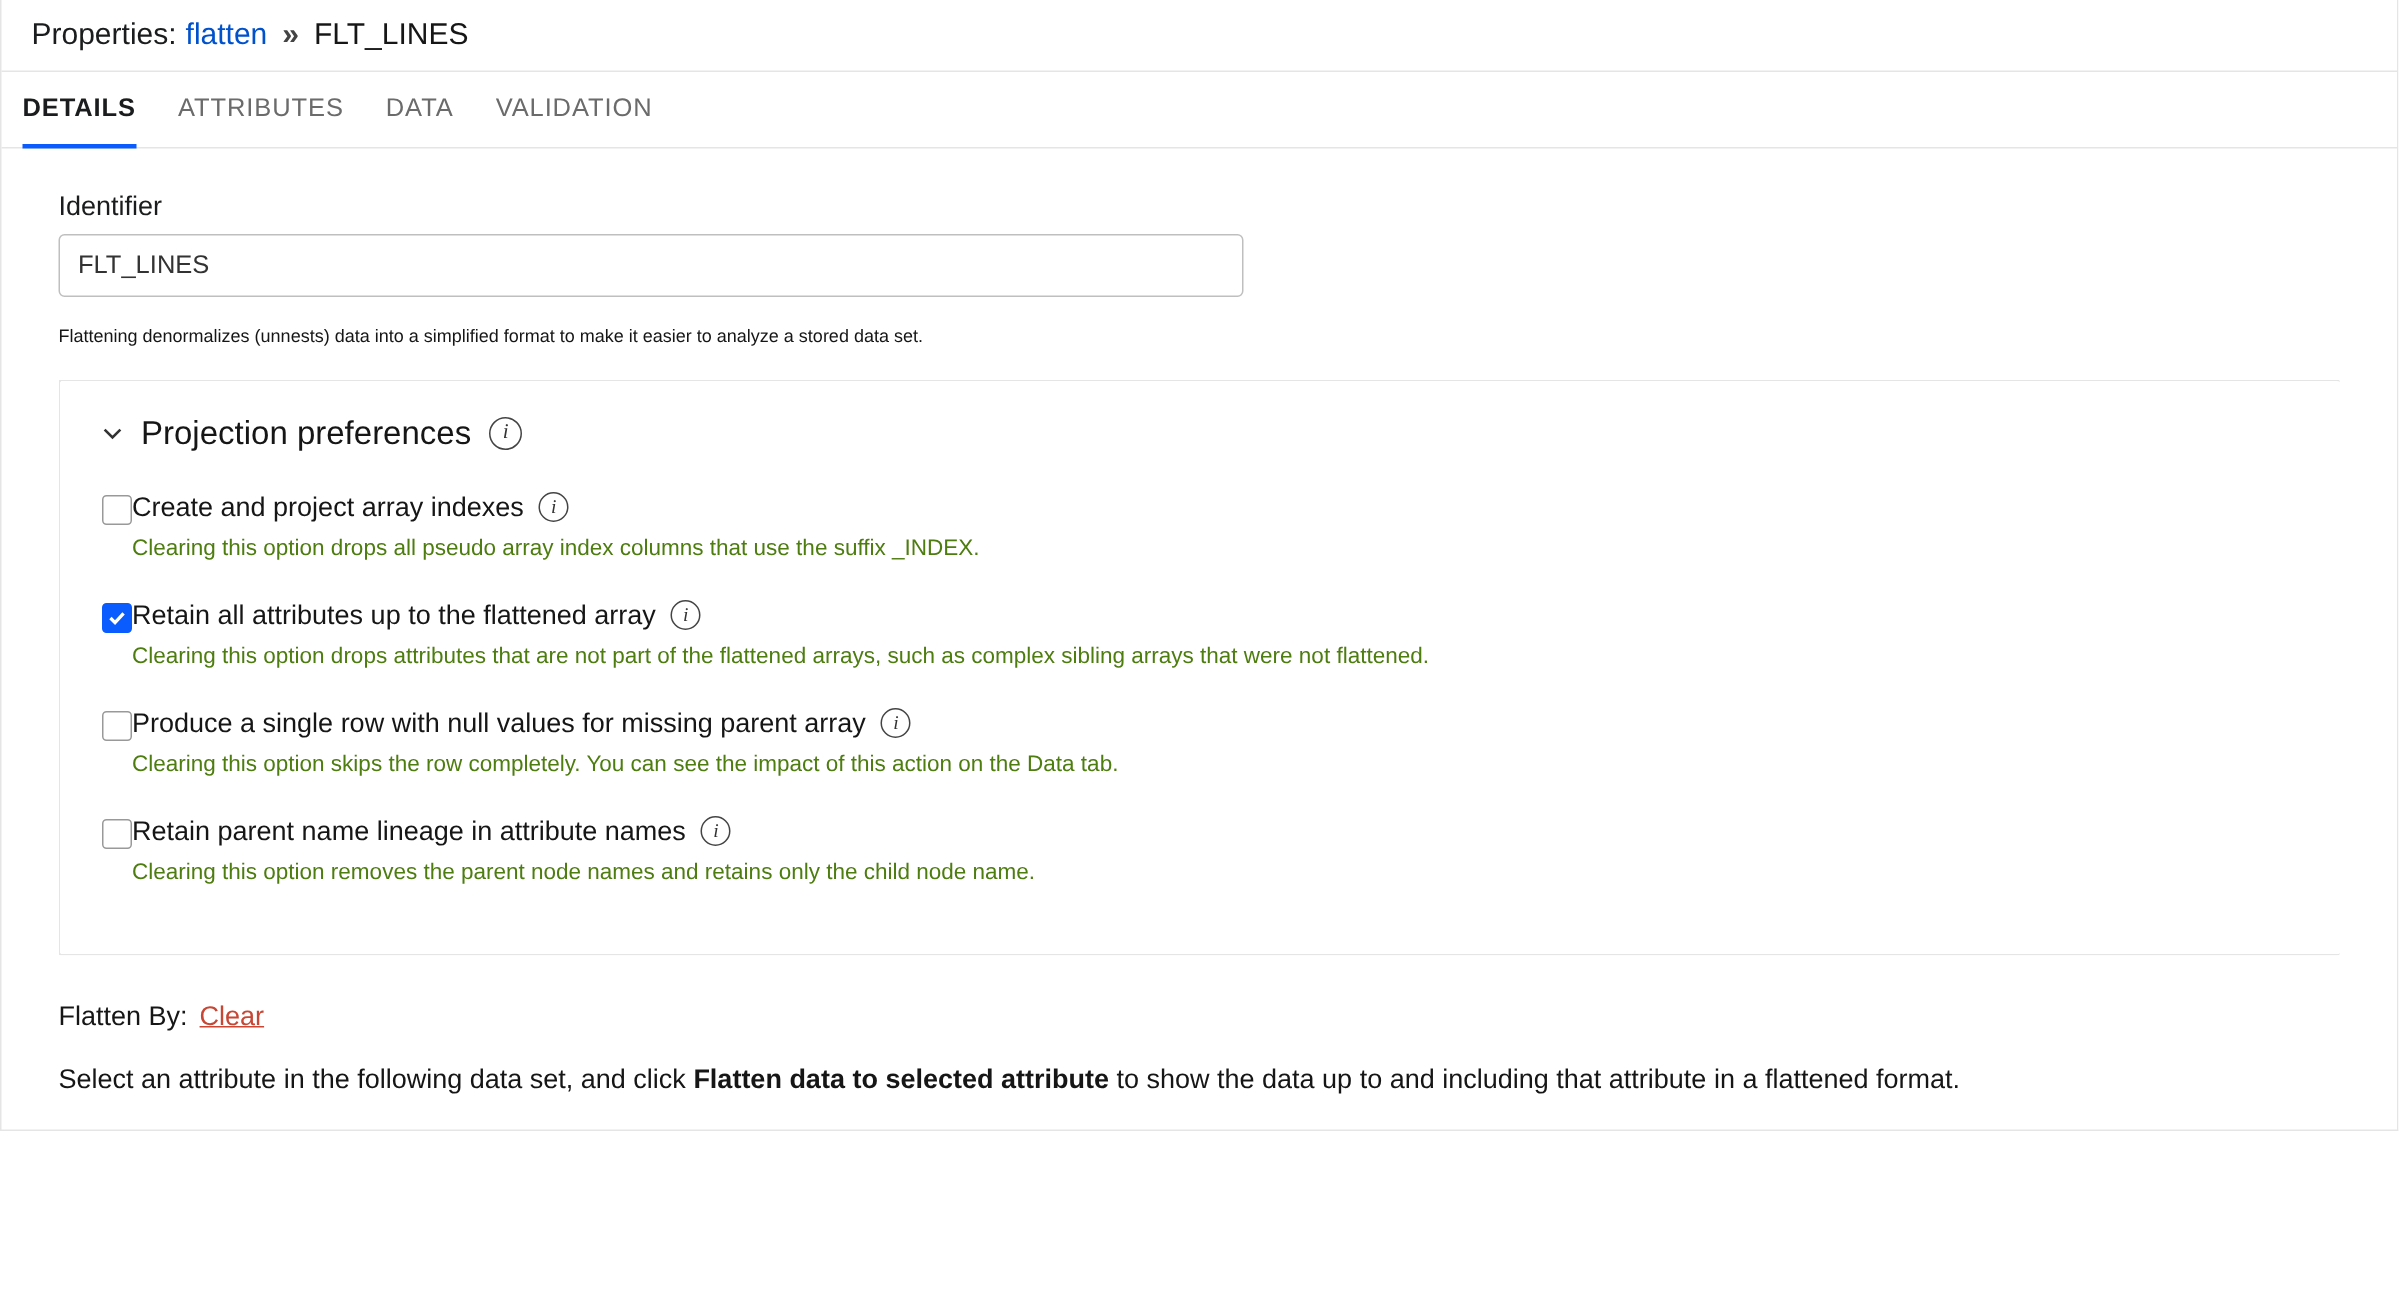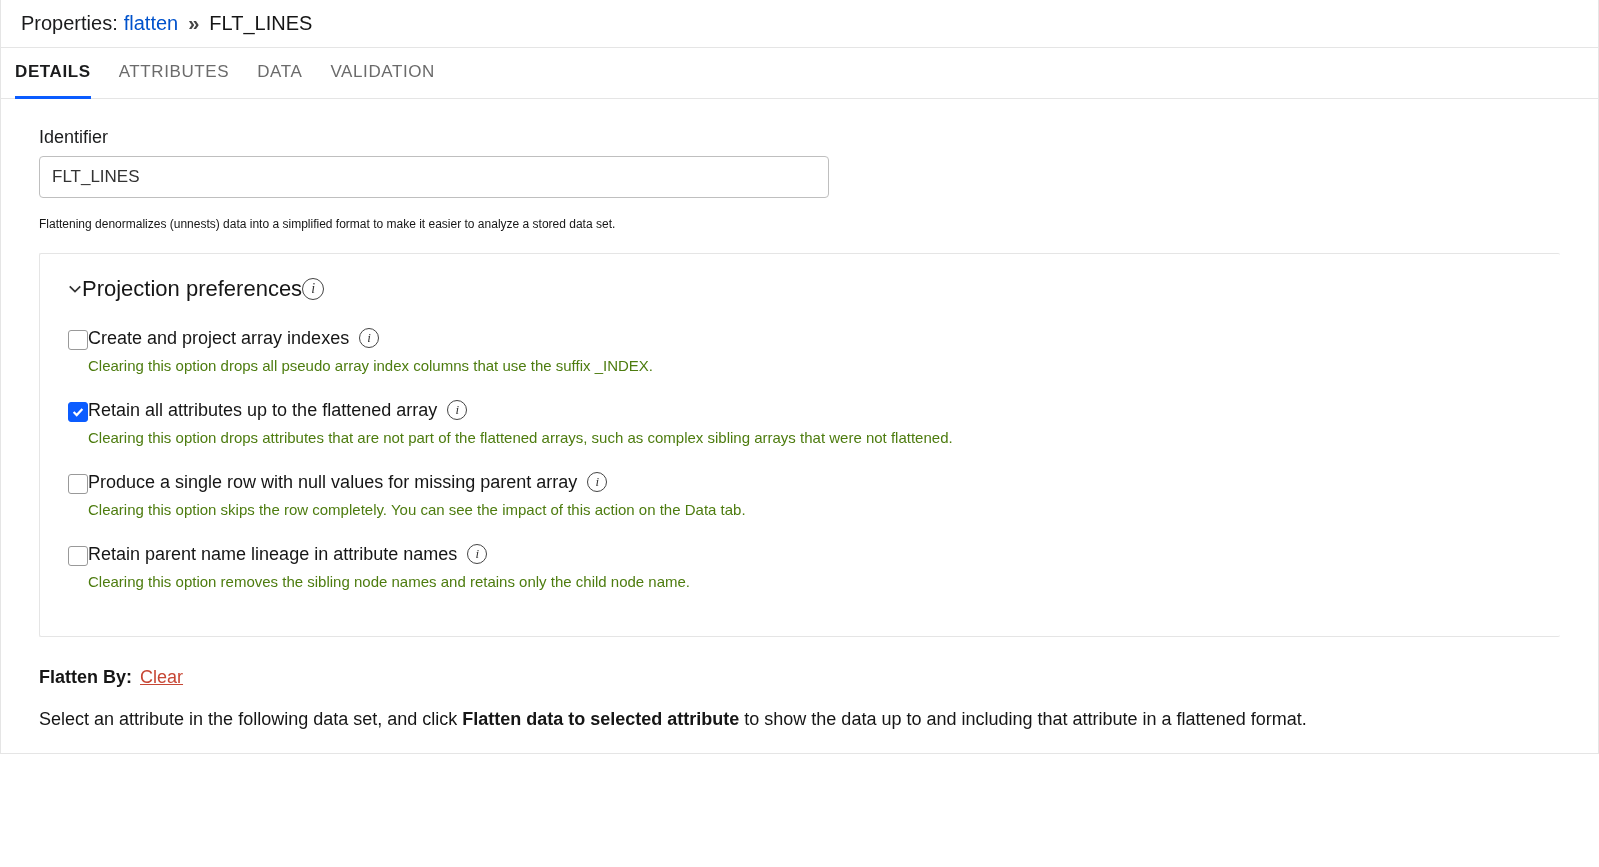--- a/index.html
+++ b/index.html
@@ -83,21 +83,21 @@
 .preferences-panel {
   margin-top: 20px;
   border: 1px solid #e5e5e5;
   border-right: none;
   border-radius: 2px;
   padding: 22px 28px 28px 28px;
 }
 .pref-header {
   display: flex;
   align-items: center;
-  gap: 0;
+  gap: 12px;
   margin-bottom: 26px;
 }
 .chevron {
   width: 14px;
   height: 14px;
 }
 .pref-title {
   font-size: 22px;
   color: #161616;
   font-weight: 400;
@@ -172,21 +172,21 @@
 .flatten-by {
   margin-top: 30px;
   font-size: 18px;
   color: #161616;
   display: flex;
   align-items: baseline;
   gap: 8px;
   flex-wrap: wrap;
 }
 .flatten-by .label {
-  font-weight: 700;
+  font-weight: 400;
 }
 .flatten-by .path {
   color: #161616;
 }
 .clear-link {
   color: #c74634;
   text-decoration: underline;
   cursor: pointer;
 }
 .instruction {
@@ -277,21 +277,21 @@
 
       <div class="checkbox-row">
         <div class="checkbox">
           
         </div>
         <div class="checkbox-content">
           <div class="checkbox-label">
             <span>Retain parent name lineage in attribute names</span>
             <span class="info-icon small">i</span>
           </div>
-          <div class="checkbox-desc">Clearing this option removes the sibling node names and retains only the child node name.</div>
+          <div class="checkbox-desc">Clearing this option removes the parent node names and retains only the child node name.</div>
         </div>
       </div>
 
     </div>
 
     <div class="flatten-by">
       <span class="label">Flatten By:</span>
       <span class="clear-link">Clear</span>
     </div>
 

